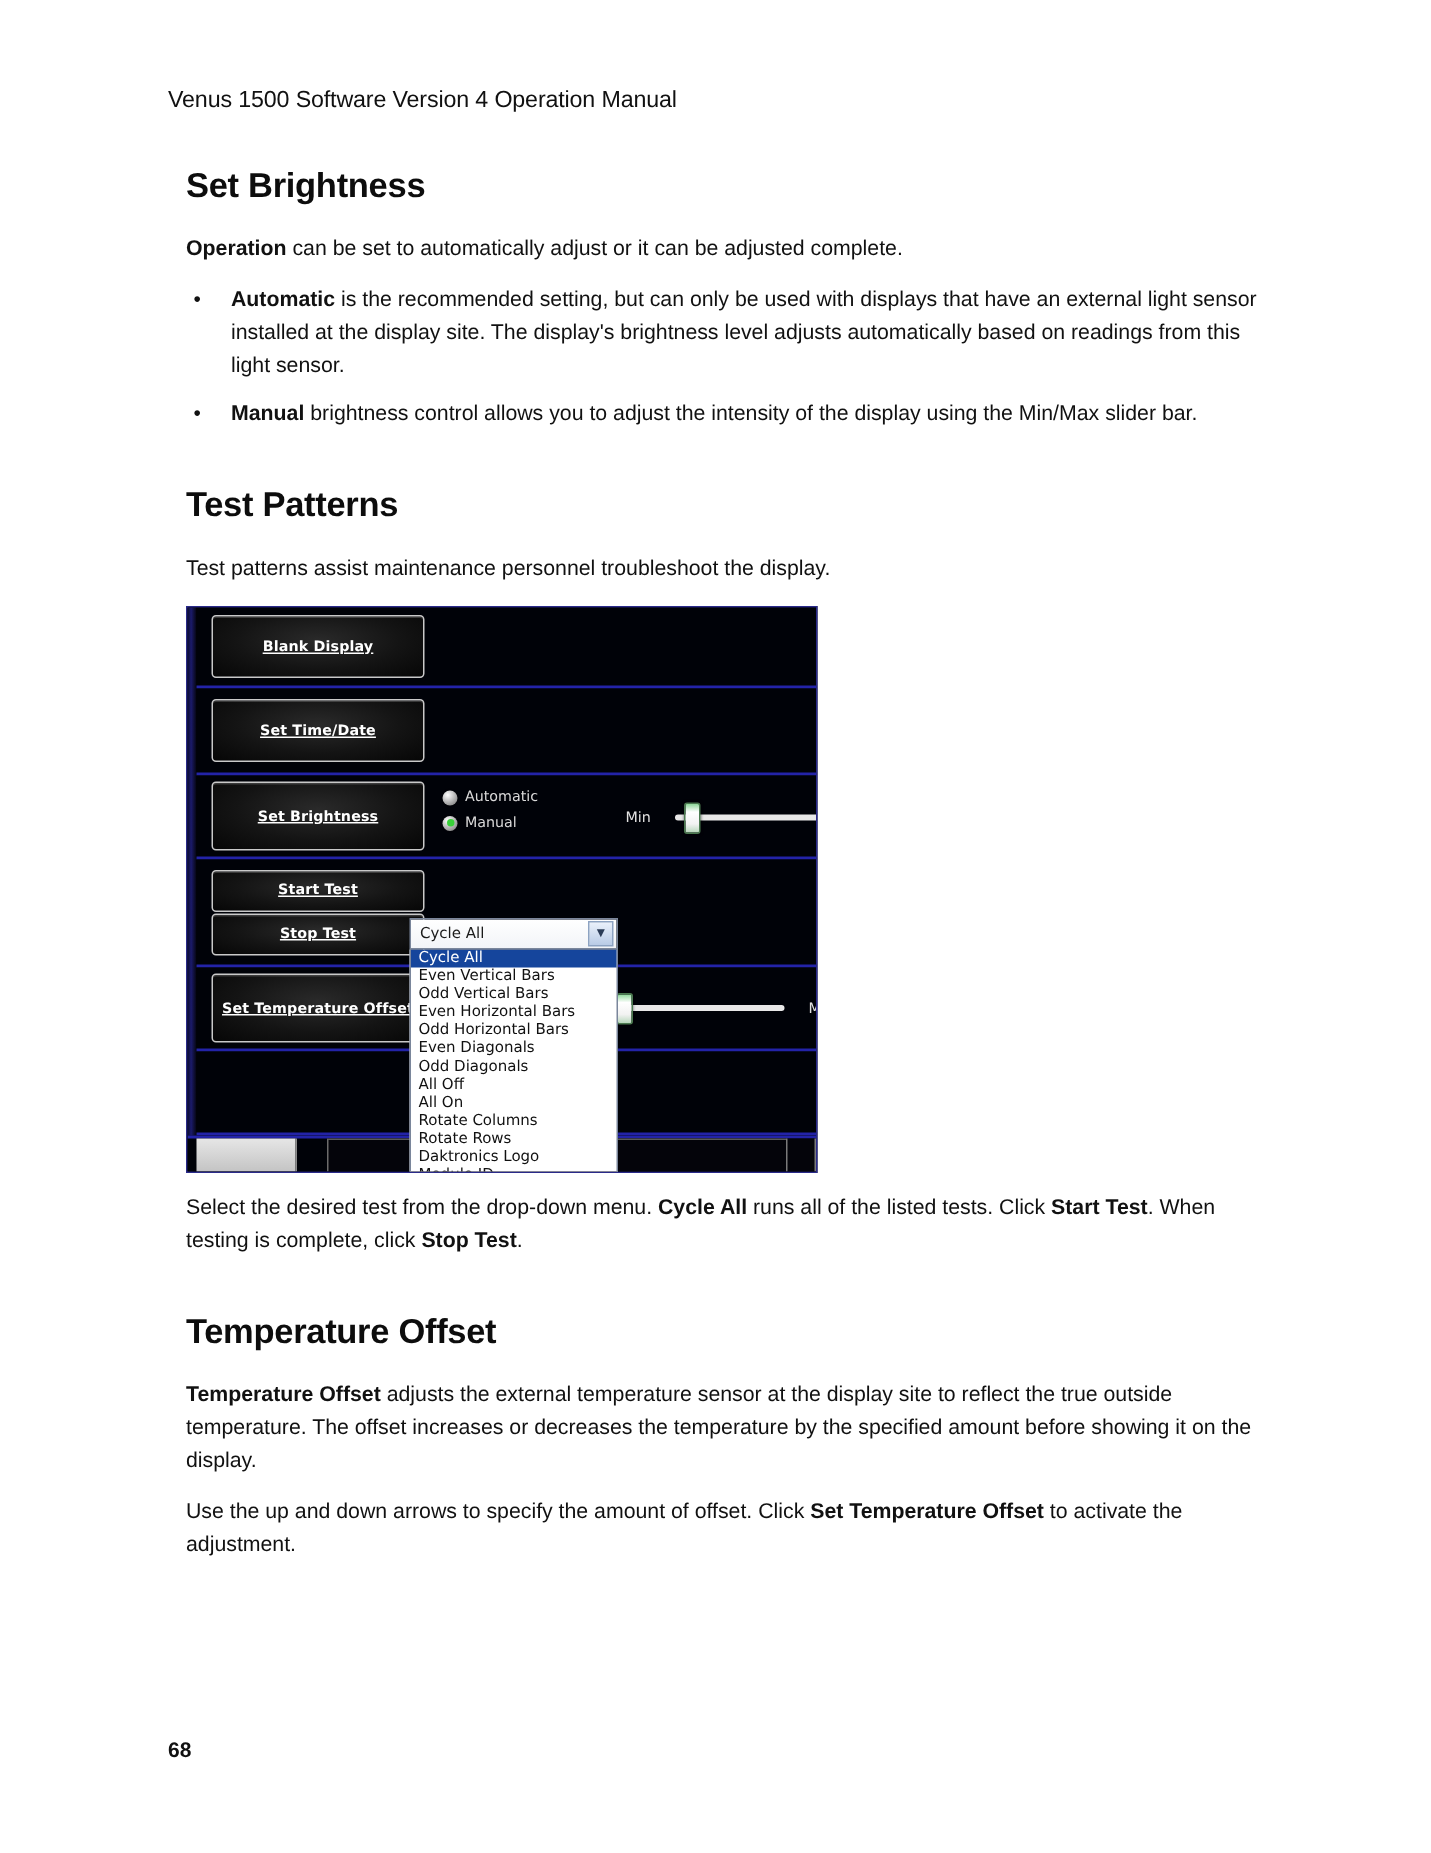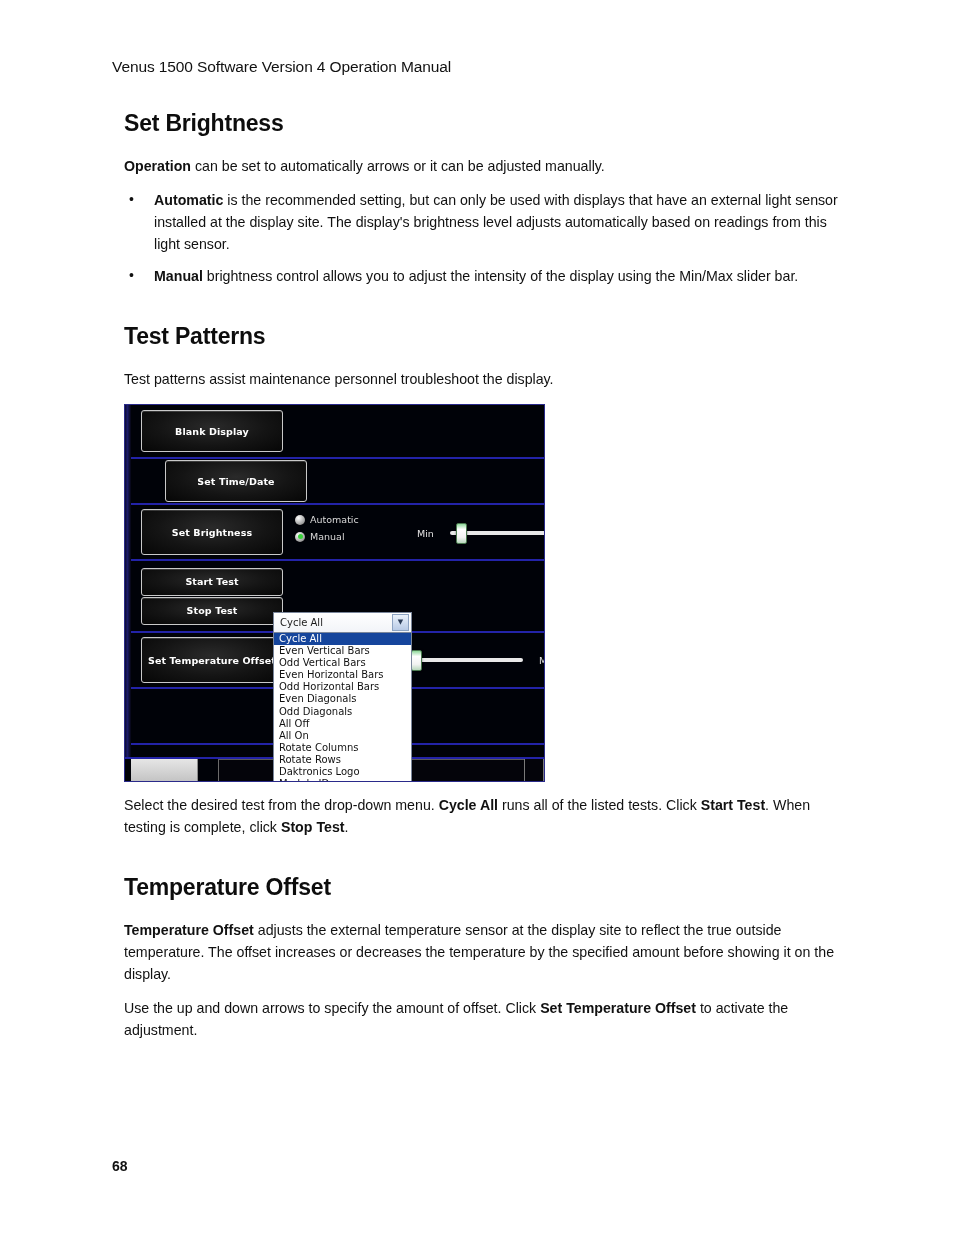--- a/index.html
+++ b/index.html
@@ -103,21 +103,21 @@
   }
   .srow {
     position: relative;
     border-bottom: 2px solid #2323a8;
     background: #000208;
     display: flex;
     align-items: center;
     box-sizing: border-box;
   }
   .srow.h1r { height: 54px; }
-  .srow.h2r { height: 46px; padding-left: 24px; }
+  .srow.h2r { height: 58px; }
   .srow.h3r { height: 56px; }
   .srow.h4r { height: 72px; }
   .srow.h5r { height: 56px; }
   .srow.h6r { height: 56px; }
 
   .btnwrap {
     width: 158px;
     padding-left: 10px;
     box-sizing: border-box;
     display: flex;
@@ -132,20 +132,21 @@
     border-radius: 3px;
     background: radial-gradient(ellipse at 50% 40%, #2a2a2a 0%, #141414 55%, #060606 100%);
     color: #ffffff;
     font-size: 9.5px;
     font-weight: bold;
     letter-spacing: 0.1px;
     display: flex;
     align-items: center;
     justify-content: center;
     box-shadow: inset 0 1px 0 rgba(255,255,255,.18);
+    text-decoration: underline;
   }
   .appbtn.tall { height: 44px; }
   .appbtn.short { height: 26px; }
   .btnstack { display: flex; flex-direction: column; gap: 1px; }
 
   .rowbody {
     flex: 1;
     position: relative;
     height: 100%;
   }
@@ -318,21 +319,21 @@
 <body>
 
 <div class="page">
 
   <div class="running-head">Venus 1500 Software Version 4 Operation Manual</div>
 
   <div class="content">
 
     <h1 class="section">Set Brightness</h1>
 
-    <p class="body"><b class="b">Operation</b><span> can be set to automatically arrows or it can be adjusted manually.</span></p>
+    <p class="body"><b class="b">Operation</b><span> can be set to automatically adjust or it can be adjusted complete.</span></p>
 
     <ul class="bullets">
       <li>
         <span class="bullet-dot">•</span><b class="b">Automatic</b><span> is the recommended setting, but can only be used with displays that have an external light sensor installed at the display site. The display's brightness level adjusts automatically based on readings from this light sensor.</span>
       </li>
       <li>
         <span class="bullet-dot">•</span><b class="b">Manual</b><span> brightness control allows you to adjust the intensity of the display using the Min/Max slider bar.</span>
       </li>
     </ul>
 

